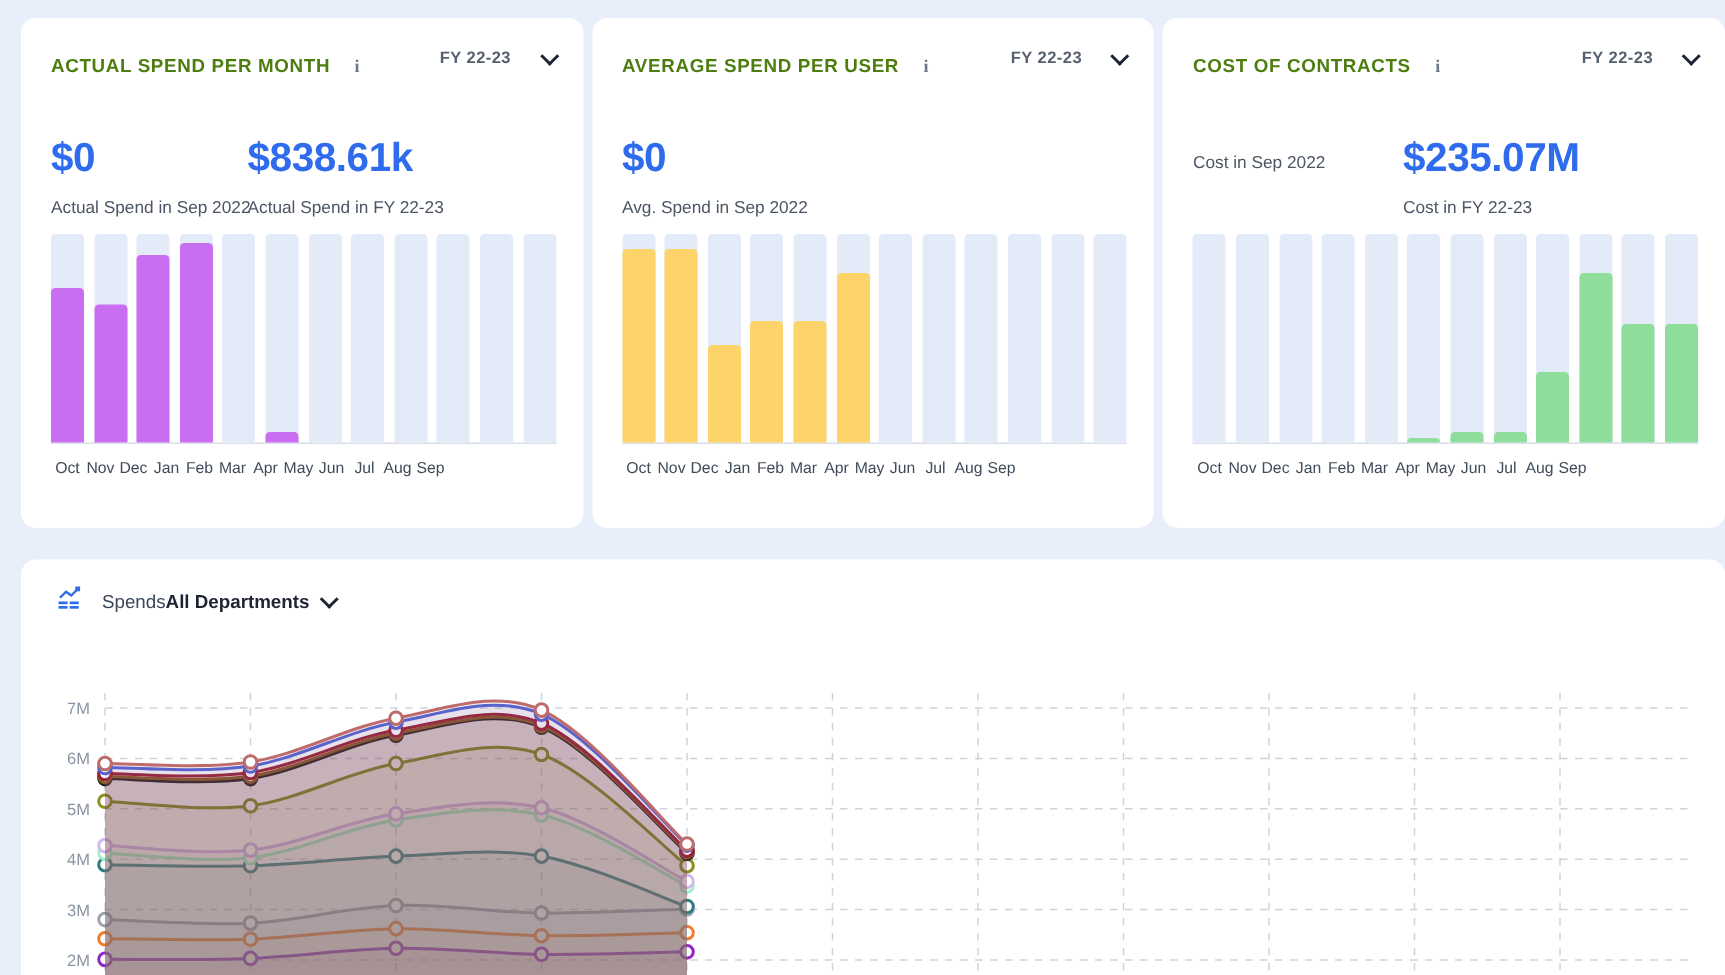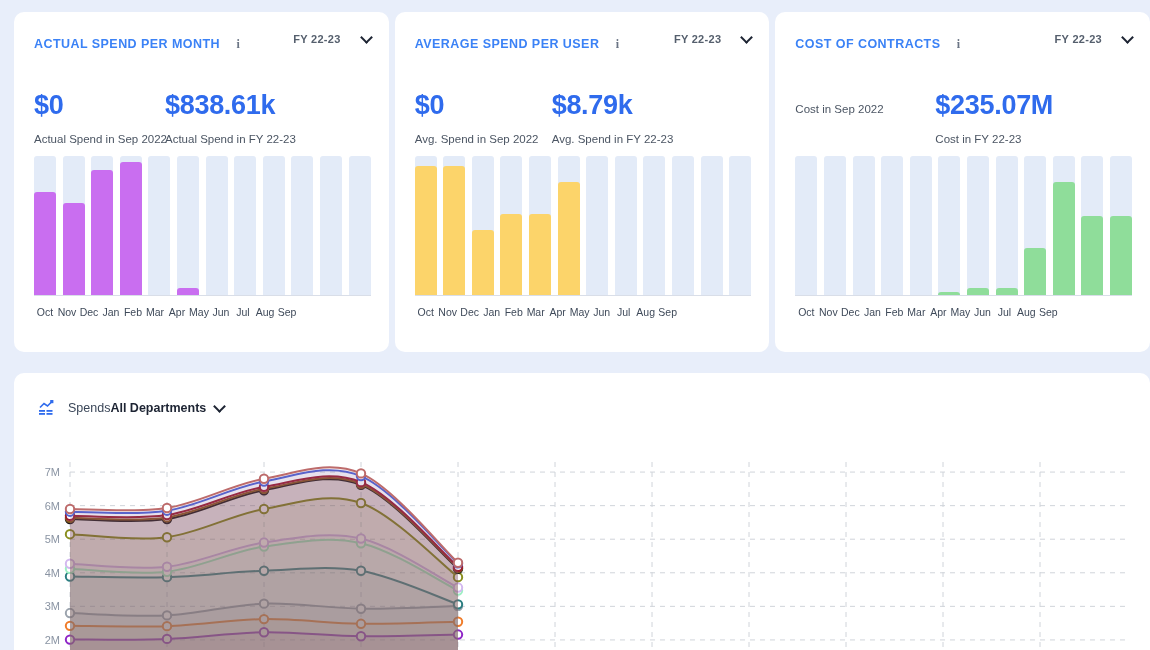--- a/index.html
+++ b/index.html
@@ -23,21 +23,21 @@
     width: 376px; height: 340px;
     padding: 22px 20px 0 20px;
     position: relative;
     display: flex; flex-direction: column;
   }
   .kpi-head {
     display: flex; align-items: center; height: 20px;
   }
   .kpi-title {
     font-size: 12.5px; font-weight: bold; letter-spacing: .45px;
-    color: #3b82f6; white-space: nowrap;
+    color: #4d7c0f; white-space: nowrap;
   }
   .info-icon {
     margin-left: 12px; width: 12px; height: 14px;
     display: inline-flex; align-items: center; justify-content: center;
     font-size: 12px; font-weight: bold; color: #6b7585;
     font-family: "Liberation Serif", serif;
   }
   .fy-select {
     position: absolute; right: 18px; top: 21px;
     display: flex; align-items: center; gap: 21px;
@@ -86,21 +86,21 @@
     font-size: 10.5px; color: #3f4a5a;
   }
 
   
   .spends-card {
     position: absolute; top: 373px; left: 14px;
     width: 1136px; height: 300px;
     background: #ffffff; border-radius: 10px;
   }
   .spends-head {
-    display: flex; align-items: center; padding: 35px 0 0 24px;
+    display: flex; align-items: flex-end; padding: 35px 0 0 24px;
     height: 24px;
   }
   .spends-icon { width: 18px; height: 18px; }
   .spends-label {
     font-size: 12.5px; color: #3b4759; margin-left: 12px;
   }
   .dept-select {
     display: flex; align-items: center; gap: 9px;
     cursor: pointer;
   }
@@ -182,24 +182,20 @@
         <span class="info-icon">i</span>
       </div>
       <div class="fy-select">
         <span class="fy-label">FY 22-23</span>
         <span class="chev"></span>
       </div>
       <div class="kpi-values vals-spaced">
         <div class="kpi-val-block">
           <span class="kpi-number">$0</span>
           <span class="kpi-caption">Avg. Spend in Sep 2022</span>
-        </div>
-        <div class="kpi-val-block">
-          <span class="kpi-number">$8.79k</span>
-          <span class="kpi-caption">Avg. Spend in FY 22-23</span>
         </div>
       </div>
       <div class="bars-wrap">
         <div class="bars">
             <div class="bar-col" style="background: rgb(227, 235, 248);">
               <div class="bar-fill" style="height: 129.27px; background: rgb(252, 212, 106);"></div>
             </div>
             <div class="bar-col" style="background: rgb(227, 235, 248);">
               <div class="bar-fill" style="height: 129.27px; background: rgb(252, 212, 106);"></div>
             </div>

